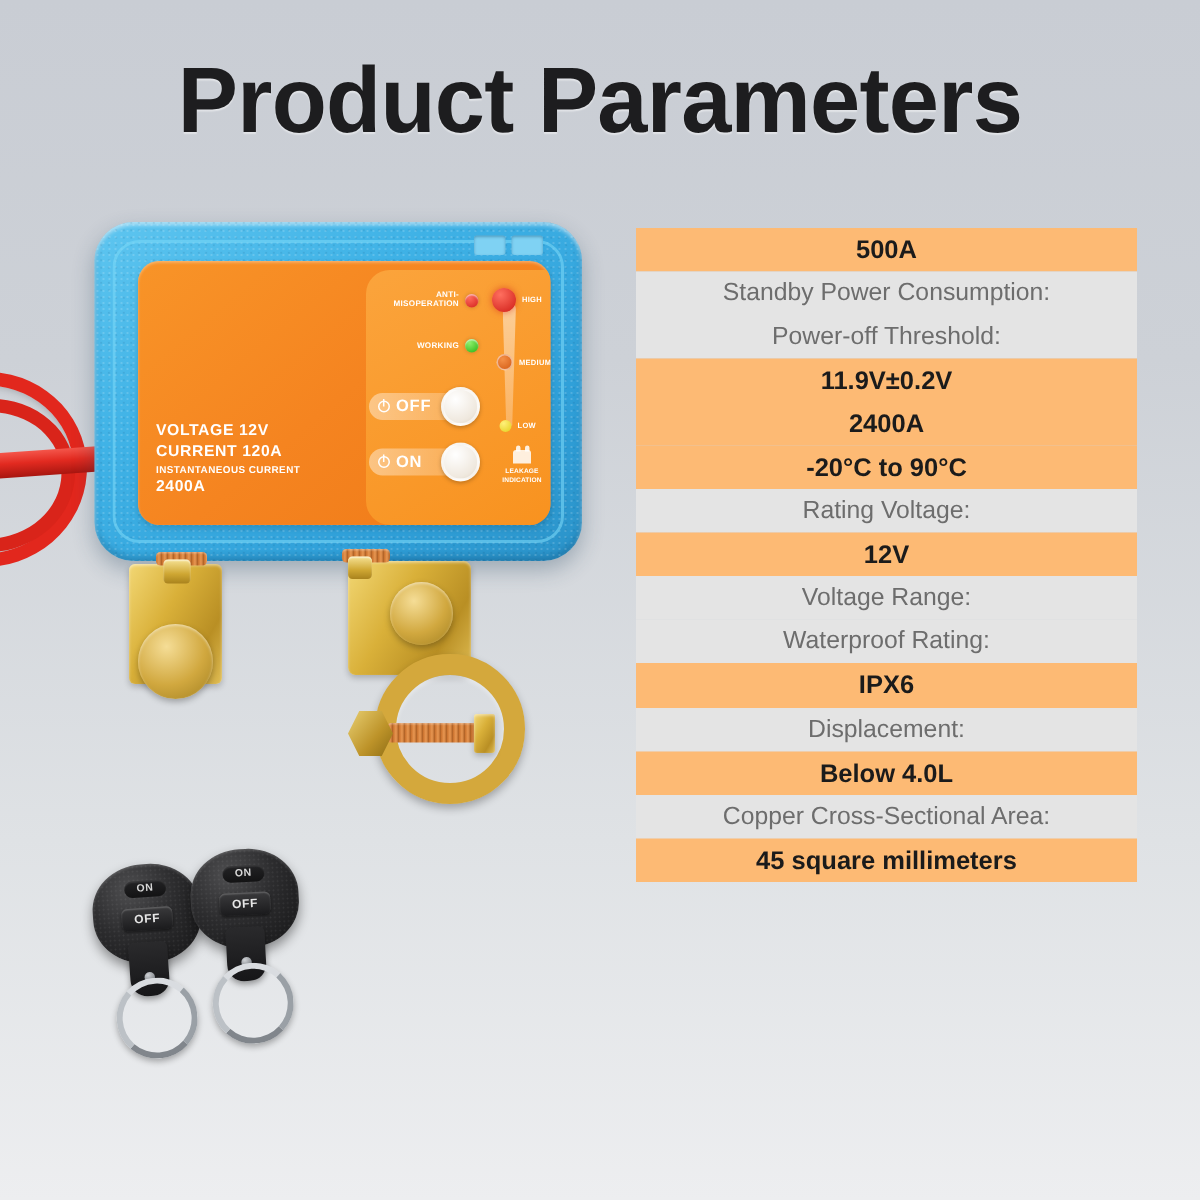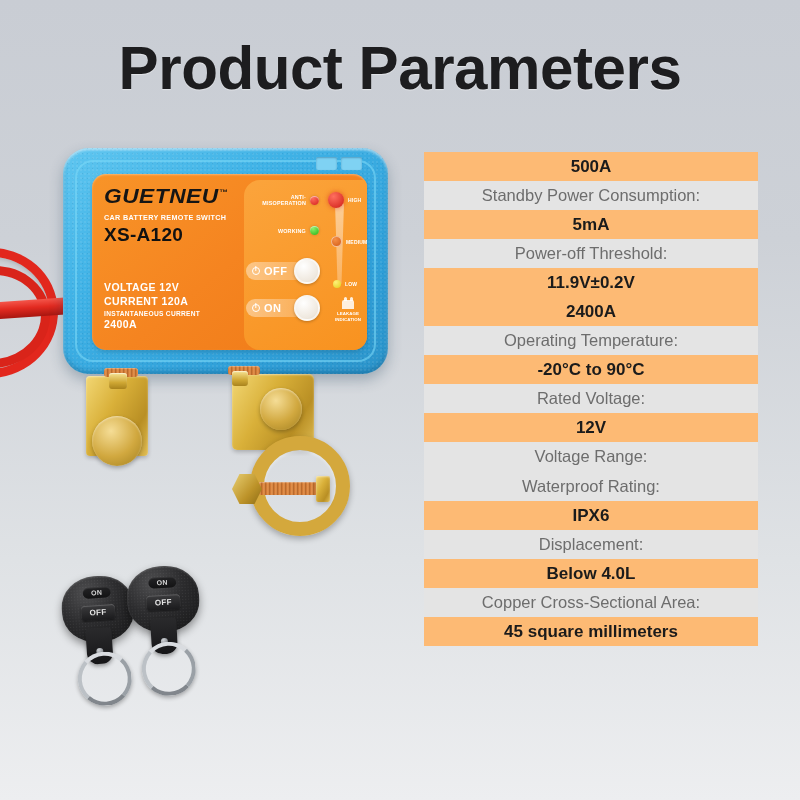--- a/index.html
+++ b/index.html
@@ -572,25 +572,20 @@
 
   <div class="housing">
     <div class="housing-vents">
       <i></i>
         <i></i>
     </div>
     <div class="housing-bevel"></div>
 
     <div class="faceplate">
 
-      <div class="face-left">
-        <div class="brand"><span>GUETNEU</span><sup>™</sup></div>
-        <div class="brand-sub">CAR BATTERY REMOTE SWITCH</div>
-        <div class="model">XS-A120</div>
-      </div>
 
       <div class="ratings">
         <div class="r1">VOLTAGE  12V</div>
         <div class="r2">CURRENT  120A</div>
         <div class="r3">INSTANTANEOUS CURRENT</div>
         <div class="r4">2400A</div>
       </div>
 
       <div class="subpanel">
 
@@ -682,27 +677,25 @@
       <div class="fob-rivet"></div>
     </div>
     <div class="fob-ring"></div>
   </div>
 
 </div>
 
 <div class="spec-table">
     <div class="spec-row value">500A</div>
     <div class="spec-row label">Standby Power Consumption:</div>
-    <div class="spec-row value">5mA</div>
     <div class="spec-row label">Power-off Threshold:</div>
     <div class="spec-row value">11.9V±0.2V</div>
     <div class="spec-row value">2400A</div>
-    <div class="spec-row label">Operating Temperature:</div>
     <div class="spec-row value">-20°C to 90°C</div>
-    <div class="spec-row label">Rated Voltage:</div>
+    <div class="spec-row label">Rating Voltage:</div>
     <div class="spec-row value">12V</div>
     <div class="spec-row label">Voltage Range:</div>
     <div class="spec-row label">Waterproof Rating:</div>
     <div class="spec-row value">IPX6</div>
     <div class="spec-row label">Displacement:</div>
     <div class="spec-row value">Below 4.0L</div>
     <div class="spec-row label">Copper Cross-Sectional Area:</div>
     <div class="spec-row value">45 square millimeters</div>
   </div>
 

